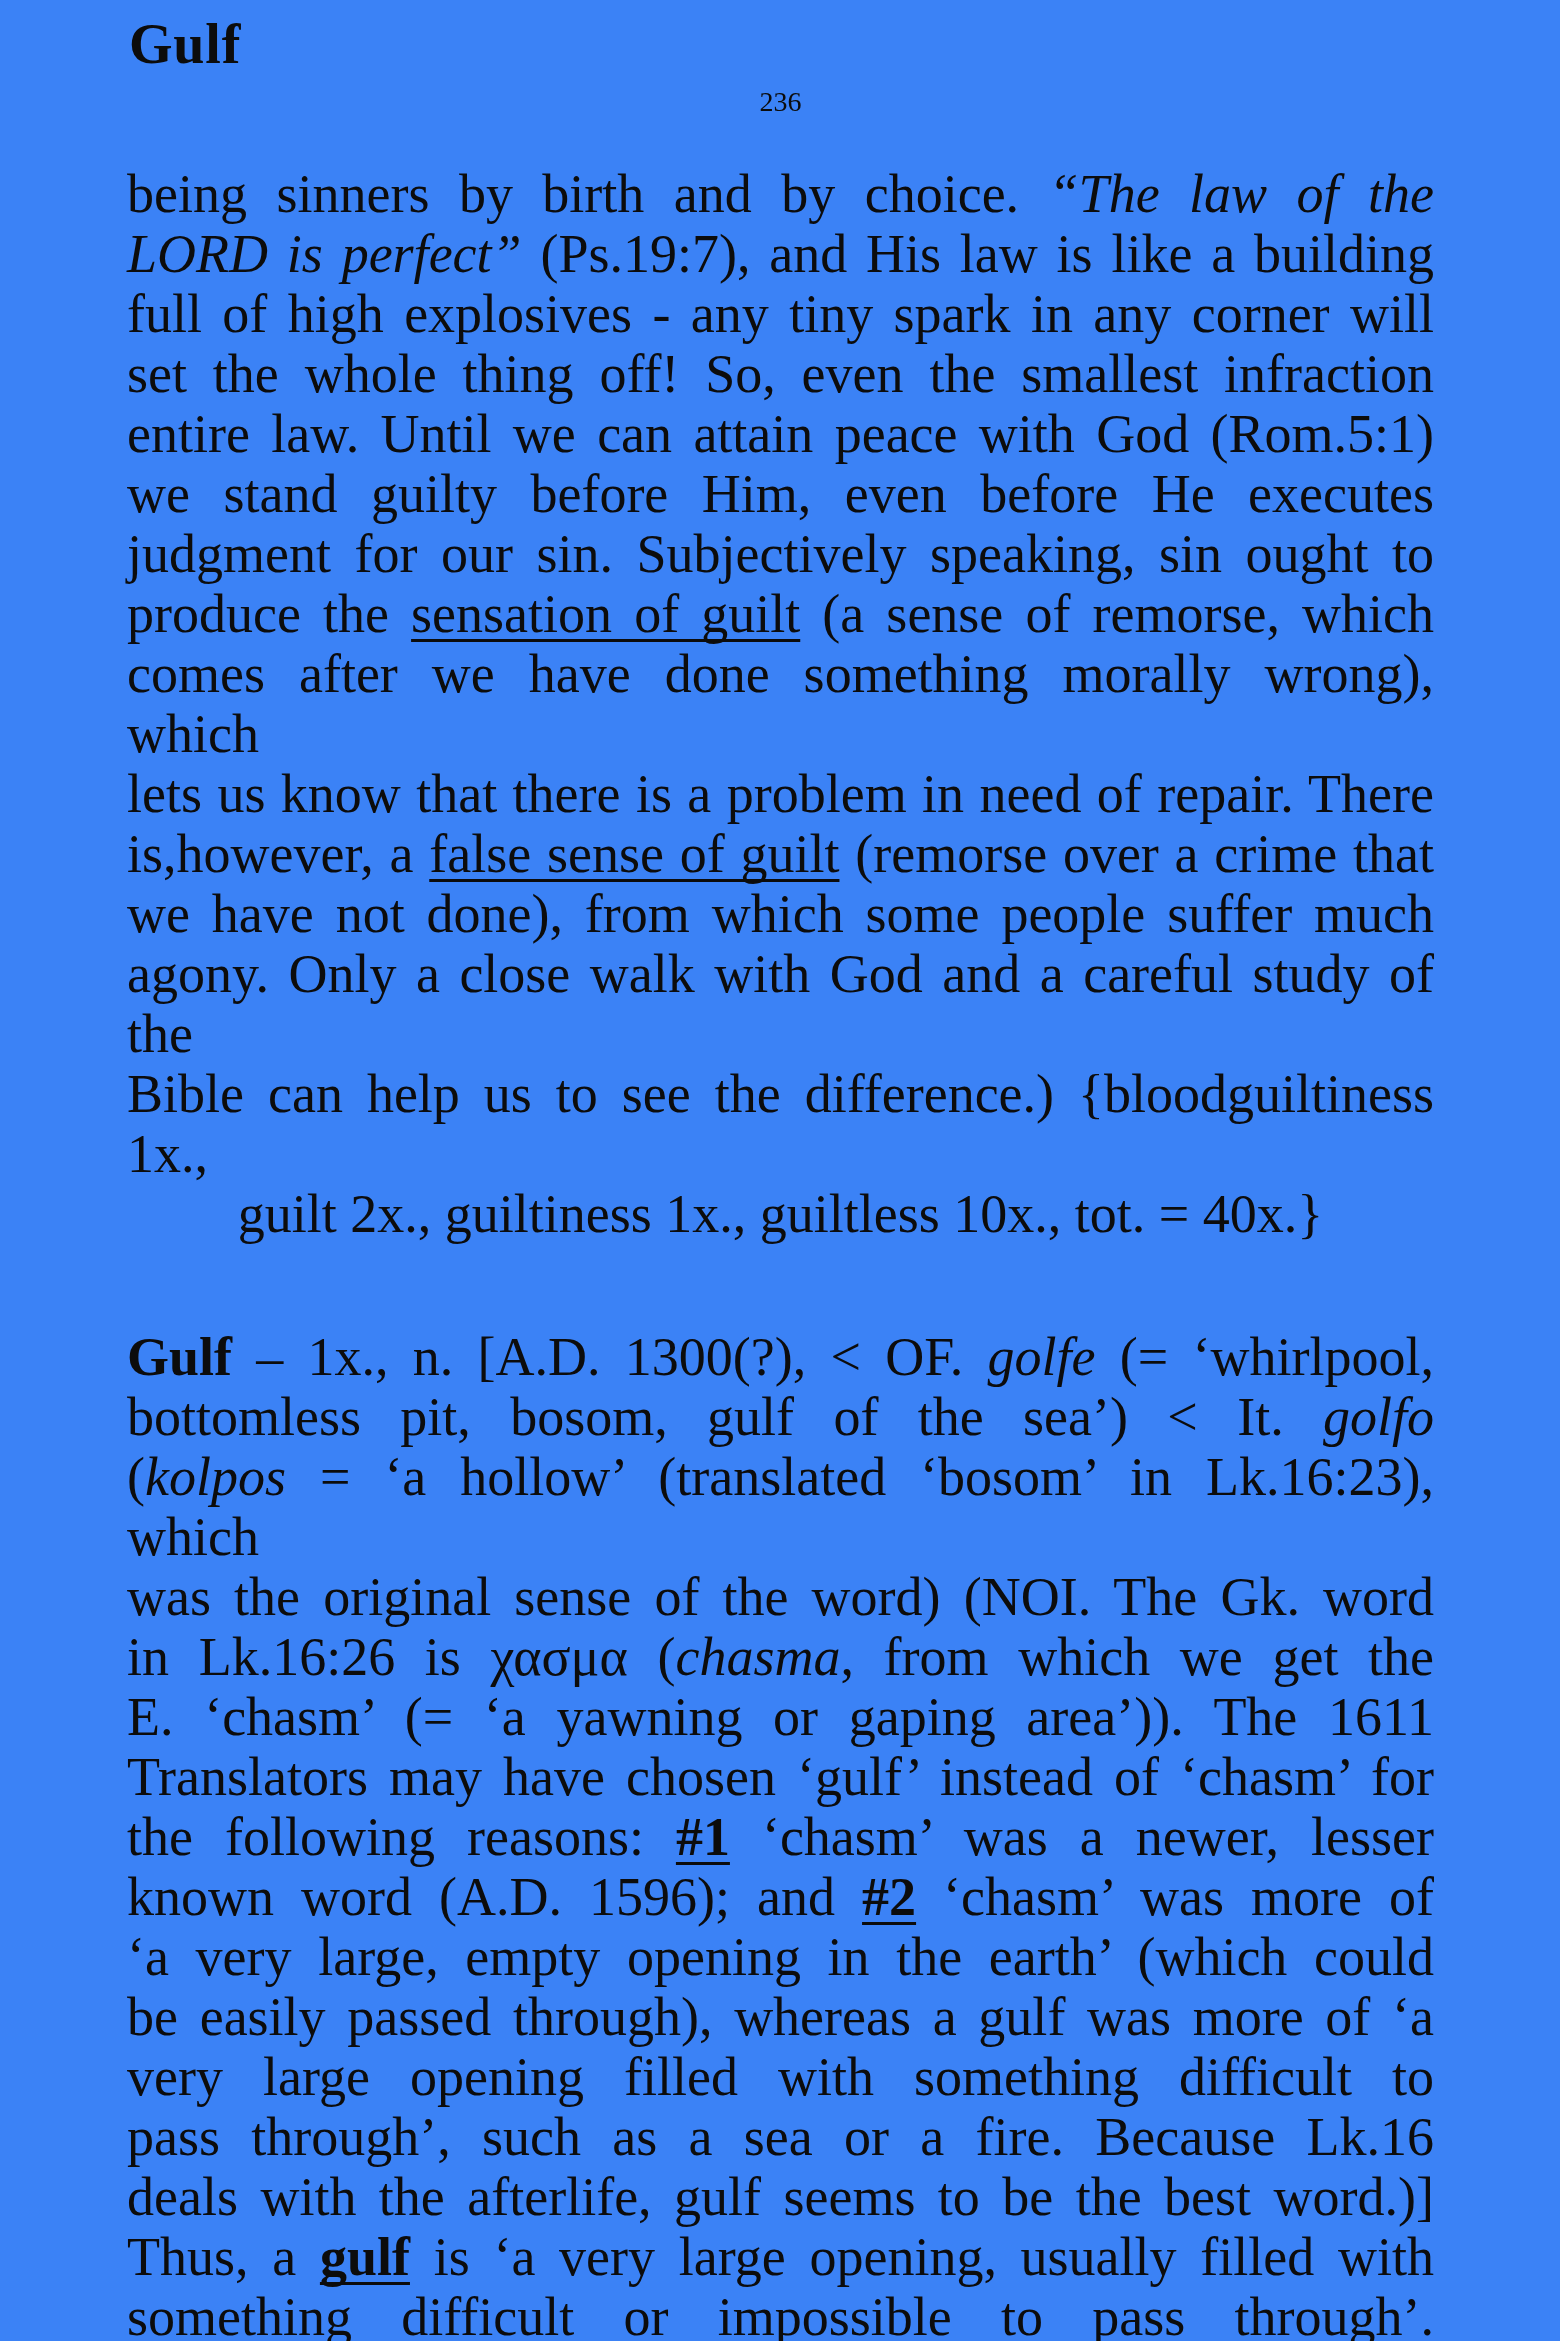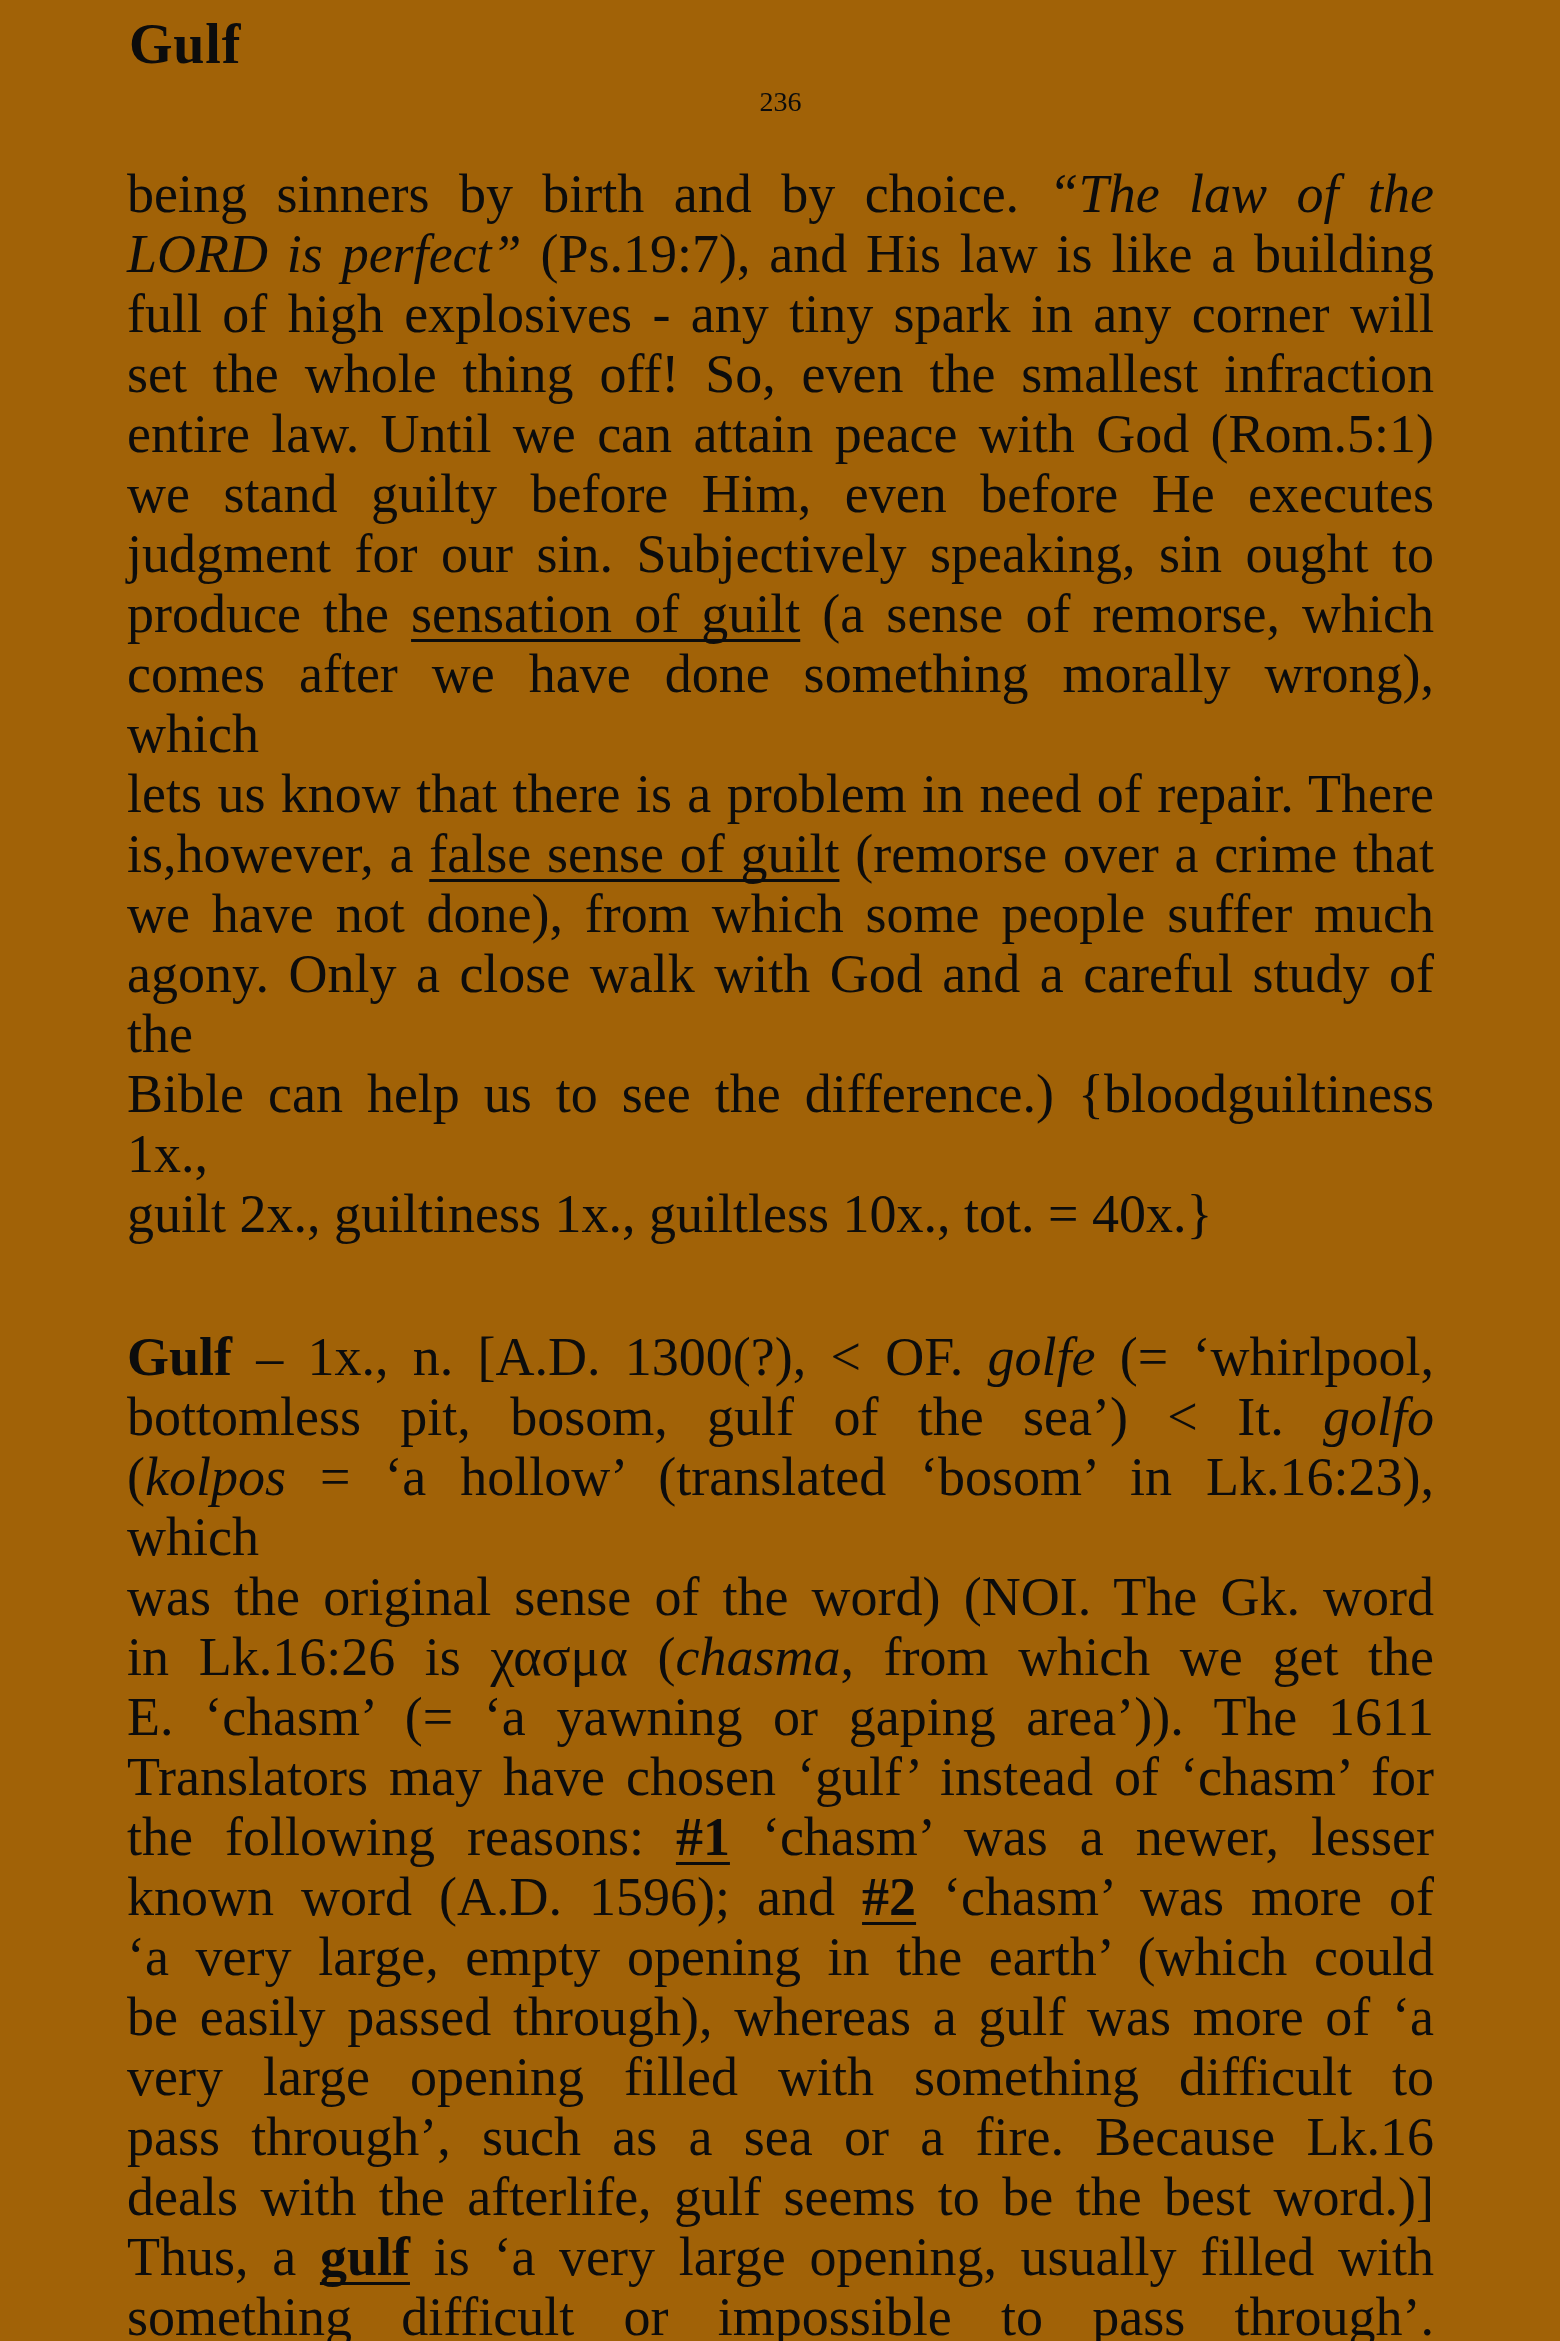--- a/index.html
+++ b/index.html
@@ -1,37 +1,37 @@
 <!DOCTYPE html>
 <html style="font-size:13.5px"><head>
 <meta charset="utf-8">
 <style>
   html,body{margin:0;padding:0;background:#e8e8e8;}
   .page{
     position:relative;
     width:1561px;height:2342px;
-    background:#a16207;
+    background:#3b82f6;
     color:#0c0c0c;
     font-family:"Liberation Serif","DejaVu Serif",serif;
     overflow:hidden;
   }
   .header{
     position:absolute;left:129px;top:12px;
     font-size:56px;font-weight:700;letter-spacing:0.8px;
   }
   .pageno{
     position:absolute;left:127px;top:86px;width:1307px;
     font-size:28px;text-align:center;
   }
   .text-body{
     position:absolute;left:127px;top:164px;width:1307px;
     font-size:54px;line-height:60px;
   }
   .paragraph + .paragraph{margin-top:83px;}
-  .line{text-align:left;}
+  .line{text-align:center;}
   .line.just{text-align:justify;text-align-last:justify;}
   .italic{font-style:italic;}
   .bold{font-weight:700;}
   .ref{font-weight:700;}
   .underline{
     text-decoration:underline;
     text-decoration-thickness:2.5px;
     text-underline-offset:6.8px;
     text-decoration-skip-ink:none;
   }

